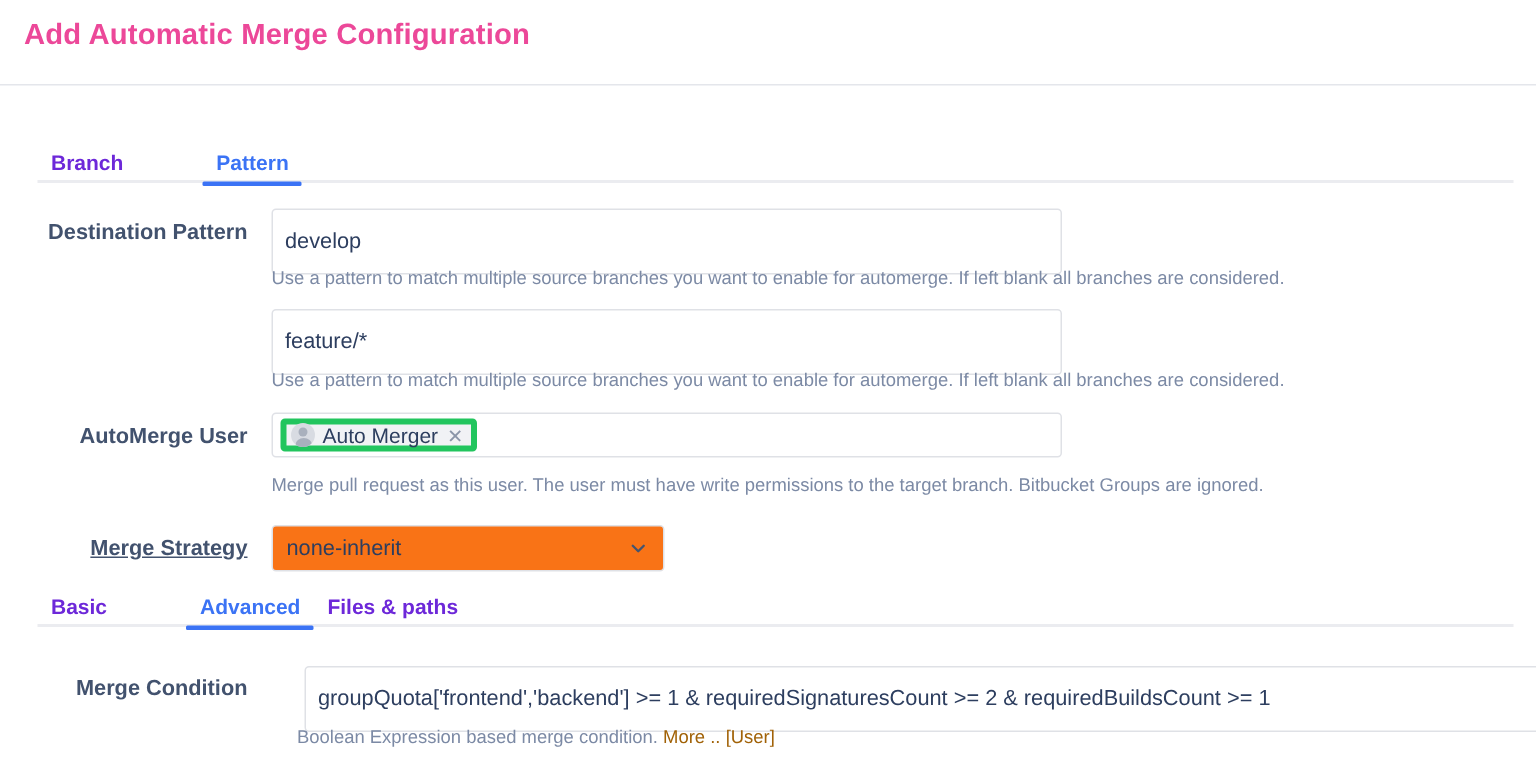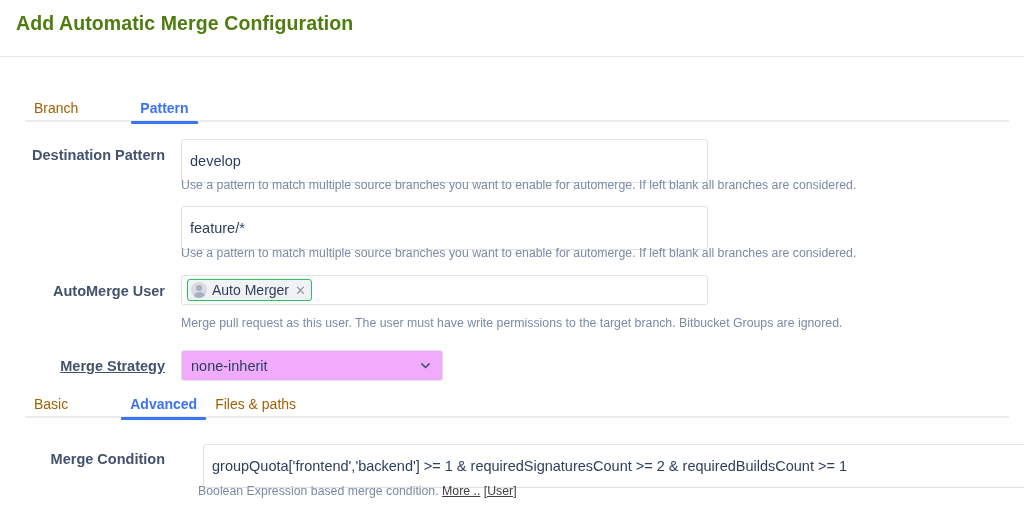--- a/index.html
+++ b/index.html
@@ -12,21 +12,21 @@
   }
 
   .page { position: relative; width: 1024px; height: 506px; background:#fff; }
 
   
   .page-title {
     position: absolute;
     left: 16px; top: 12px;
     font-size: 19.5px;
     font-weight: 700;
-    color: #4d7c0f;
+    color: #ec4899;
     letter-spacing: 0.1px;
     white-space: nowrap;
   }
   .title-divider {
     position: absolute;
     left: 0; top: 56px;
     width: 1024px; height: 1px;
     background: #e4e6eb;
   }
 
@@ -43,27 +43,28 @@
     position: absolute;
     left: 25px;
     height: 2px;
     background: #ebecf0;
     width: 984px;
   }
   .tab {
     position: relative;
     padding: 0 9px 7px 9px;
     font-size: 14px;
-    color: #a16207;
+    color: #6d28d9;
     white-space: nowrap;
     cursor: pointer;
     background: transparent;
     border: none;
     font-family: "Liberation Sans", sans-serif;
     line-height: 1;
+    font-weight: bold;
   }
   .tab.active { color: #3b73f5; font-weight: 600; margin-left: 44px; }
   .tab.active::after {
     content: "";
     position: absolute;
     left: 0; right: 0; bottom: -2px;
     height: 3px;
     background: #3b73f5;
     border-radius: 1px;
   }
@@ -119,43 +120,42 @@
   .text-input::placeholder { color: #9aa4b8; }
 
   .hint {
     position: absolute;
     font-size: 12.3px;
     color: #7c8aa5;
     white-space: nowrap;
     line-height: 14px;
   }
   .hint a {
-    color: #404040;
-    text-decoration: underline;
+    color: #a16207;
     cursor: pointer;
   }
 
   
   .chip-field {
     position: absolute;
     height: 30px;
     background: #ffffff;
     border: 1px solid #dfe1e6;
     border-radius: 3px;
     display: flex;
     align-items: center;
     padding: 0 5px;
     cursor: text;
   }
   .chip {
     display: flex;
     align-items: center;
     gap: 5px;
     background: #f1f2f5;
-    border: 1px solid #22c55e;
+    border: 4px solid #22c55e;
     border-radius: 3px;
     height: 22px;
     padding: 0 5px 0 3px;
     font-size: 14px;
     color: #2d3e5f;
   }
   .chip-avatar {
     width: 16px; height: 16px;
     border-radius: 50%;
     background: #d8dbe2;
@@ -187,21 +187,21 @@
     padding-left: 1px;
   }
 
   
   .select-wrap {
     position: absolute;
     height: 31px;
   }
   .select-box {
     width: 100%; height: 100%;
-    background: #f0abfc;
+    background: #f97316;
     border: 1px solid #dfe1e6;
     border-radius: 3px;
     display: flex;
     align-items: center;
     padding: 0 9px;
     font-size: 14.5px;
     color: #2d3e5f;
     cursor: pointer;
   }
   .select-value { flex: 1; white-space: nowrap; }

